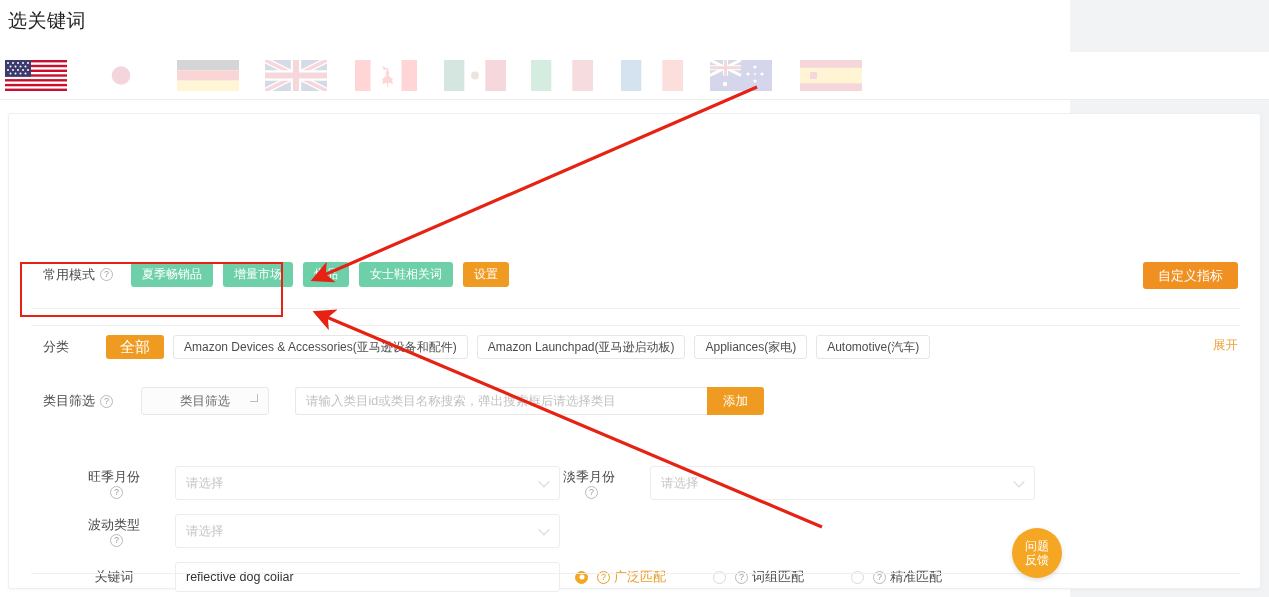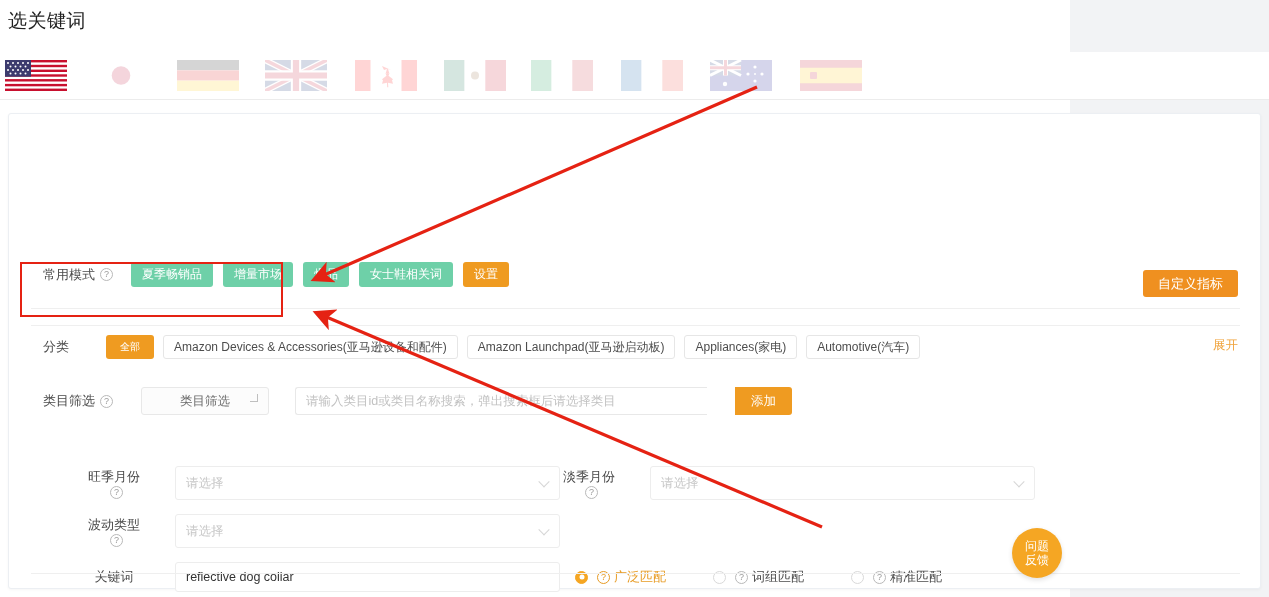--- a/index.html
+++ b/index.html
@@ -60,32 +60,32 @@
     font-size: 12px; color: #fff; margin-right: 10px; cursor: pointer;
     white-space: nowrap;
   }
   .pill.green { background: #6ed0a8; }
   .pill.orange { background: #ef9b21; }
 
   .btn-custom {
     position: absolute; right: 22px; top: 148px;
     height: 27px; padding: 0 15px; border-radius: 3px; background: #ef9020;
     color: #fff; font-size: 13px; display: flex; align-items: center;
-    justify-content: center; cursor: pointer; border: none; margin-top: 8px;
+    justify-content: center; cursor: pointer; border: none;
   }
 
   .divider {
     position: absolute; left: 22px; width: 1209px; height: 1px; background: #efefef;
   }
 
   
   .cat-row { left: 34px; top: 221px; }
   .tag-all {
     height: 24px; padding: 0 14px; border-radius: 3px; background: #ef9b21;
-    color:#fff; font-size:10px; display:inline-flex; align-items:center;
+    color:#fff; font-size:15px; display:inline-flex; align-items:center;
     margin-right: 9px; cursor: pointer; white-space: nowrap;
   }
   .tag {
     height: 24px; padding: 0 10px; border: 1px solid #e6e6e6; border-radius: 3px;
     background: #fff; color: #4d4d4d; font-size: 12px;
     display: inline-flex; align-items: center; margin-right: 9px;
     cursor: pointer; white-space: nowrap;
   }
   .expand-link {
     position: absolute; right: 22px; top: 223px;
@@ -108,21 +108,21 @@
   .search-input {
     width: 412px; height: 28px; border: 1px solid #e8e8e8; border-right: none;
     border-radius: 3px 0 0 3px; background: #fff; padding: 0 10px;
     font-size: 12.5px; color: #333; outline: none;
     font-family: "Liberation Sans", "DejaVu Sans", sans-serif;
   }
   .search-input::placeholder { color: #c2c2c2; }
   .btn-add {
     width: 57px; height: 28px; background: #ef9b21; color: #fff;
     font-size: 12.5px; border: none; border-radius: 0 3px 3px 0;
-    cursor: pointer; font-family: "Liberation Sans", "DejaVu Sans", sans-serif; margin-left: 28px;
+    cursor: pointer; font-family: "Liberation Sans", "DejaVu Sans", sans-serif;
   }
 
   
   .lbl-right {
     width: 94px; text-align: right; font-size: 13px; color: #4a4a4a;
     display: flex; align-items: center; justify-content: flex-end; flex-direction: column;
   }
   .sel-wide {
     width: 385px; height: 30px; border: 1px solid #ededed; border-radius: 3px;
     background: #fff; margin-left: 14px; display: flex; align-items: center;

